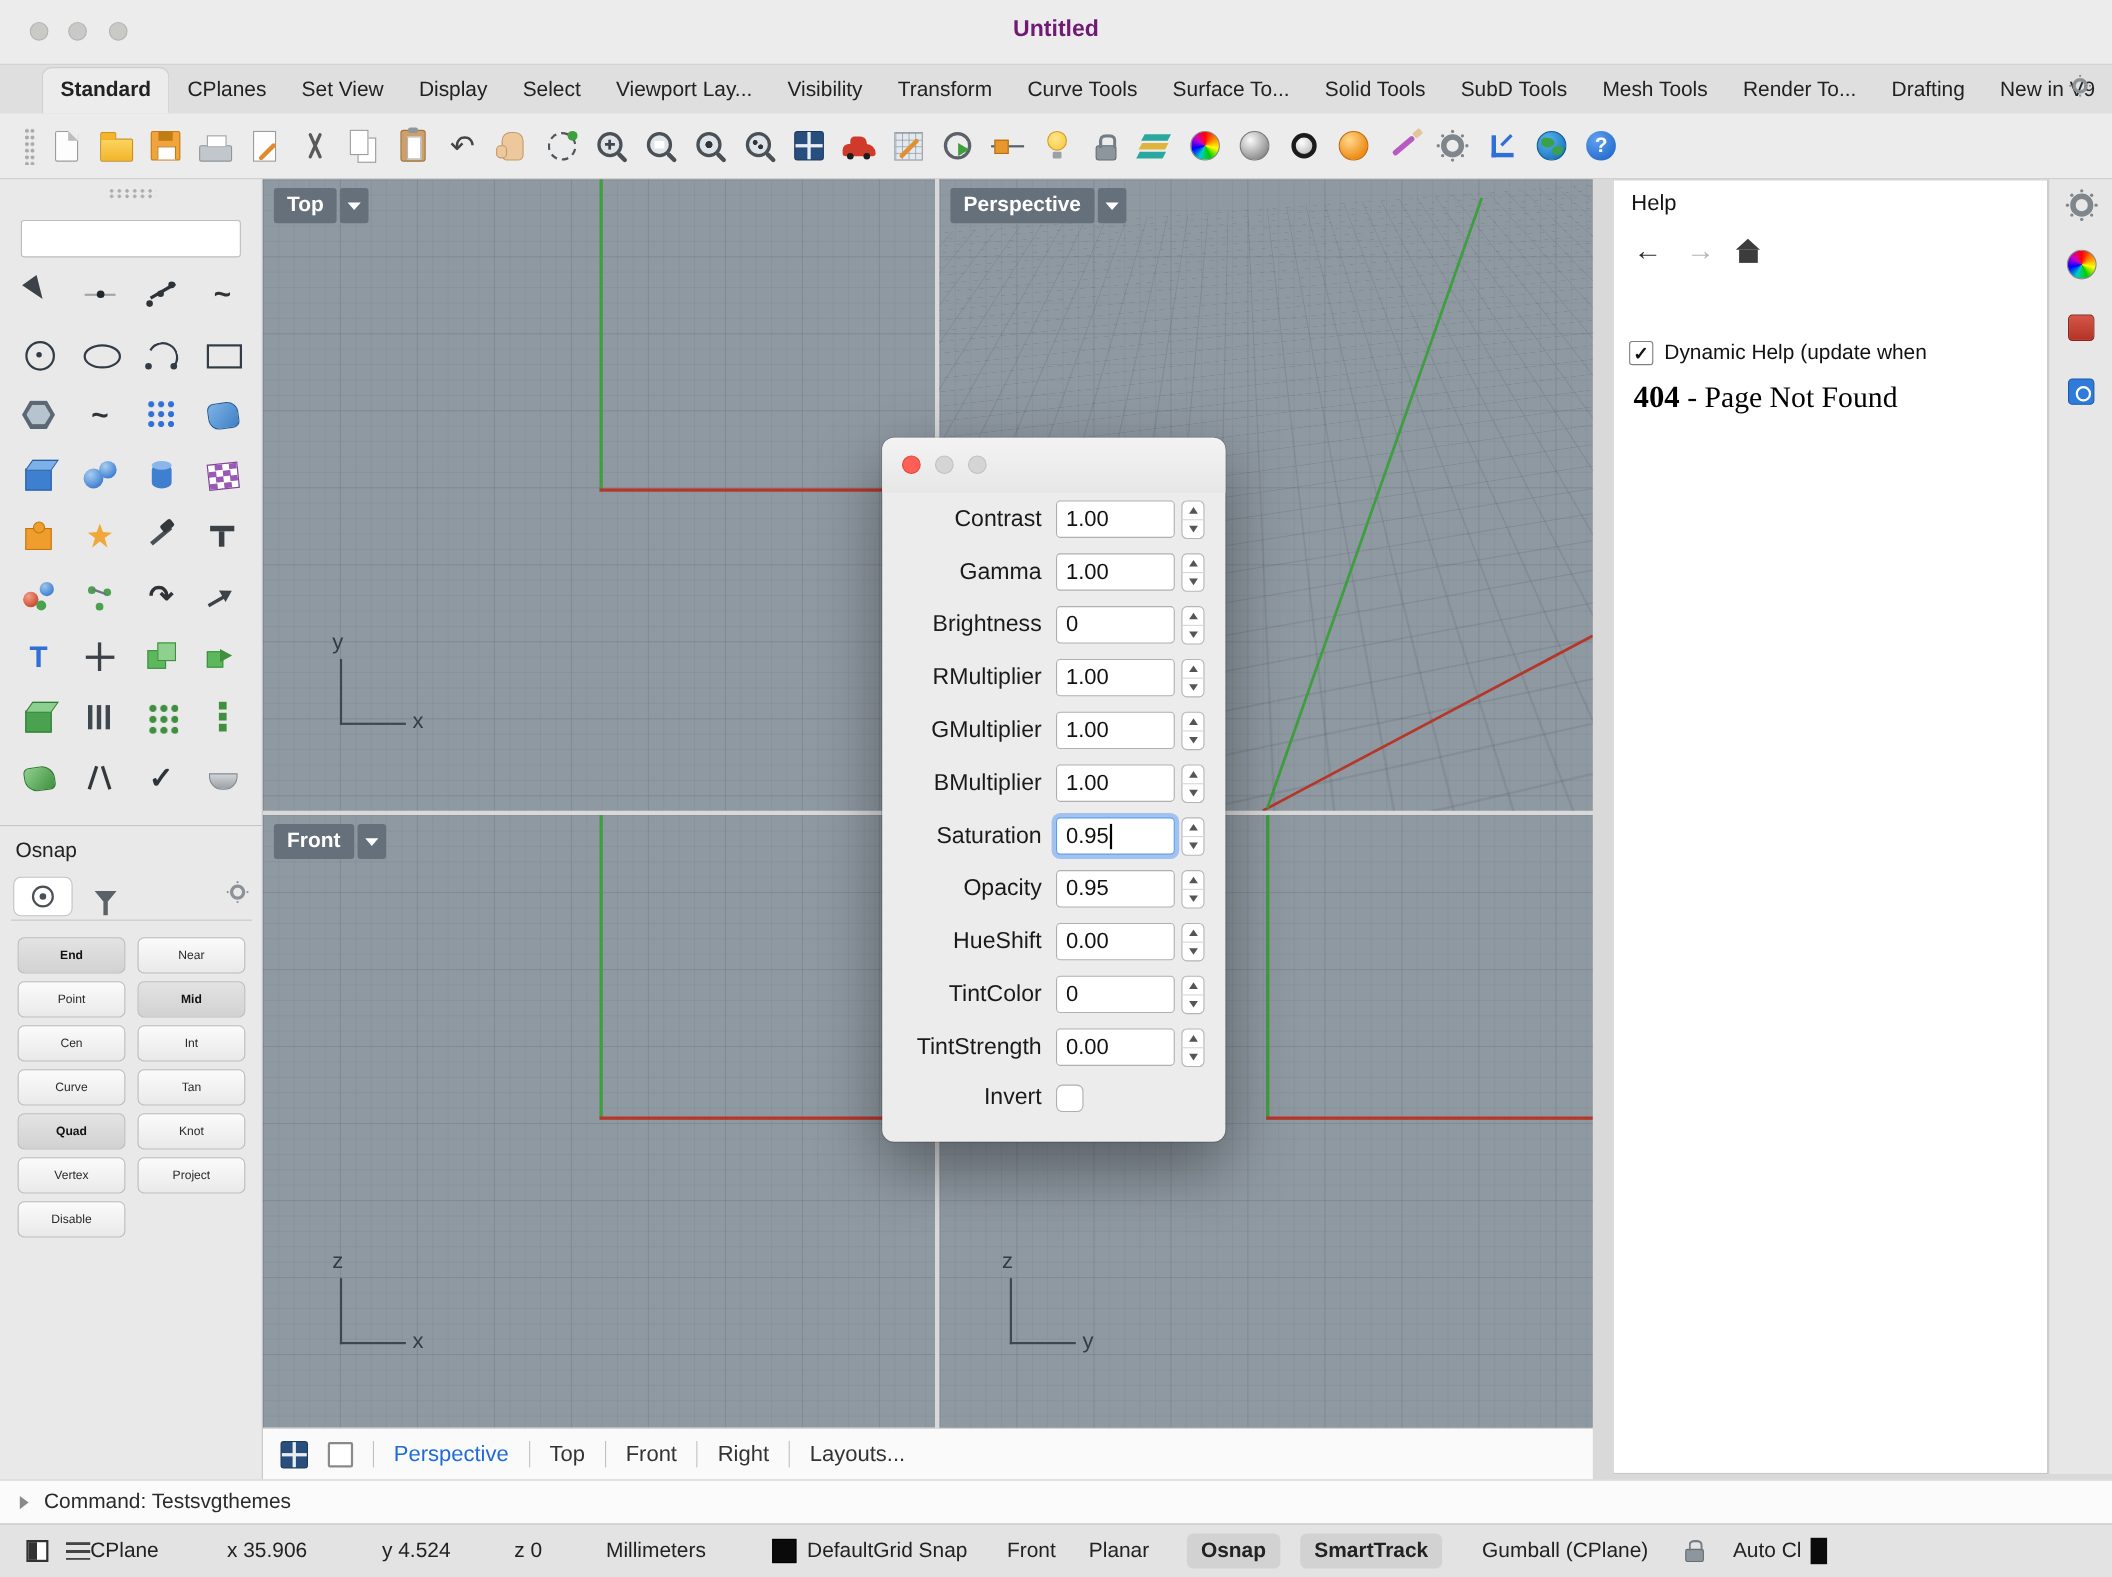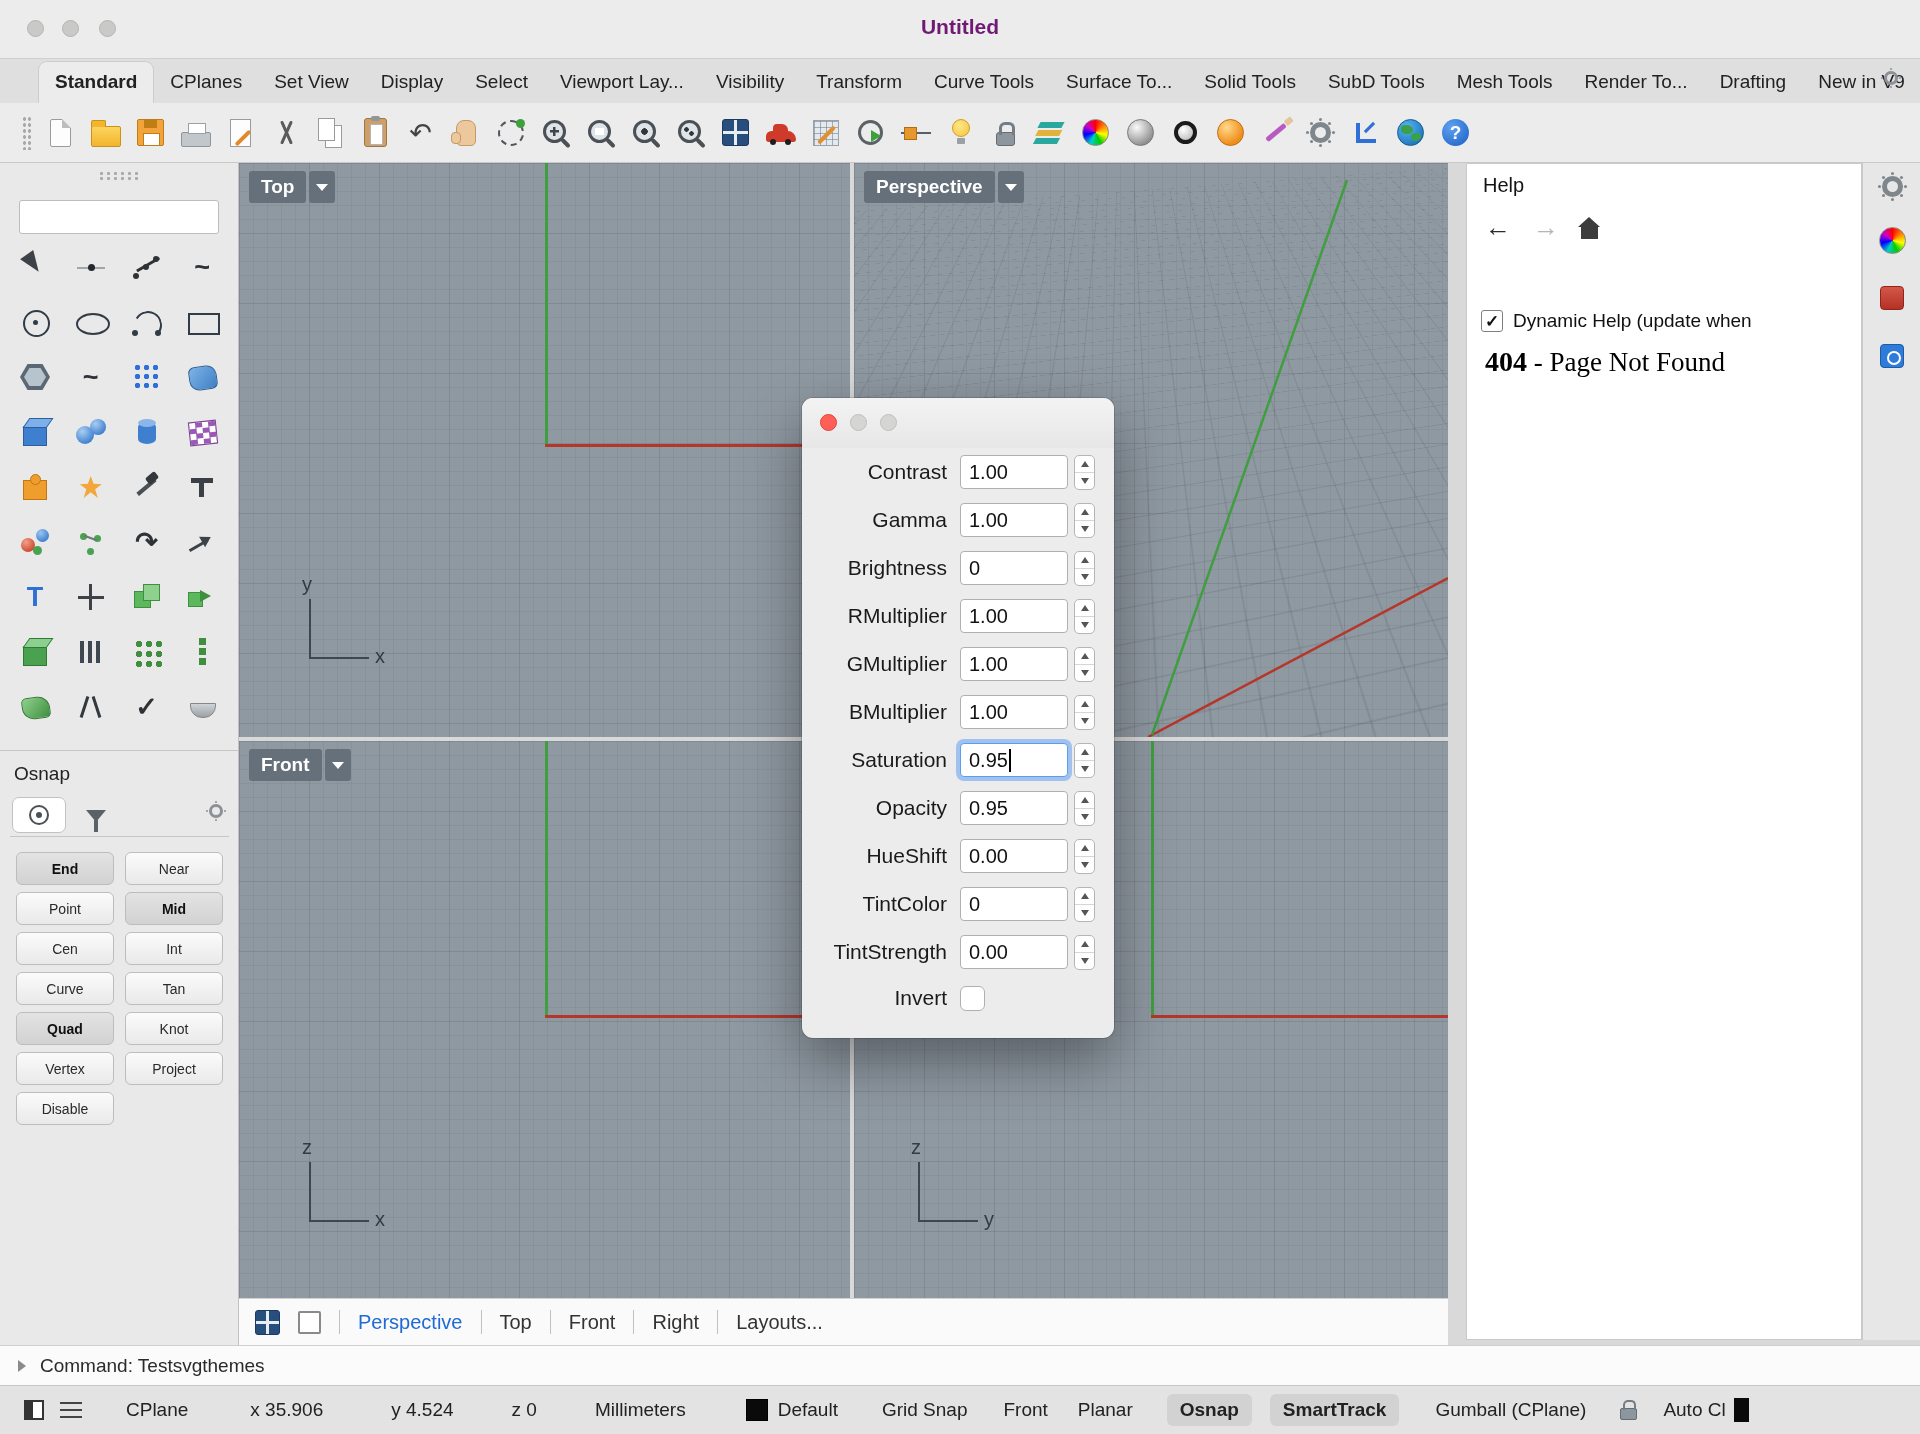--- a/index.html
+++ b/index.html
@@ -157,21 +157,21 @@
   .osnap-title{position:absolute;left:14px;top:600px;font-size:19px;color:#222;}
   .osnap-tabs{position:absolute;left:10px;top:632px;width:219px;height:42px;border-bottom:1px solid #c6c6c6;}
   .snaptab{position:absolute;left:2px;top:2px;width:54px;height:36px;background:#fff;border:1px solid #c2c2c2;border-radius:7px;display:flex;align-items:center;justify-content:center;}
   .snap-ic{position:relative;width:20px;height:20px;border:2.5px solid #4a5056;border-radius:50%;}
   .snap-ic::after{content:"";position:absolute;left:5px;top:5px;width:6px;height:6px;background:#4a5056;border-radius:50%;}
   .filtertab{position:absolute;left:66px;top:6px;width:40px;height:30px;display:flex;align-items:center;justify-content:center;}
   .funnel{width:0;height:0;border-left:10px solid transparent;border-right:10px solid transparent;border-top:12px solid #5a6167;position:relative;}
   .funnel::after{content:"";position:absolute;left:-2px;top:-2px;width:4px;height:12px;background:#5a6167;}
   .gear-s{position:absolute;right:6px;top:9px;width:14px;height:14px;border:3.5px solid #8b9197;border-radius:50%;box-shadow:0 -9px 0 -6px #8b9197,0 9px 0 -6px #8b9197,9px 0 0 -6px #8b9197,-9px 0 0 -6px #8b9197;}
   .osnap-grid{position:absolute;left:16px;top:689px;width:207px;display:grid;grid-template-columns:1fr 1fr;column-gap:11px;row-gap:7px;}
-  .osbtn{height:33px;background:linear-gradient(#fbfbfb,#e9e9e9);border:1px solid #bdbdbd;border-radius:6px;font-size:14px;color:#2a2a2a;display:flex;align-items:center;justify-content:center;}
+  .osbtn{height:33px;background:linear-gradient(#fbfbfb,#e9e9e9);border:1px solid #bdbdbd;border-radius:6px;font-size:11px;color:#2a2a2a;display:flex;align-items:center;justify-content:center;}
   .osbtn.active{background:linear-gradient(#e3e3e3,#d2d2d2);font-weight:bold;color:#111;}
 
   
   .viewarea{position:absolute;left:239px;top:163px;width:1209px;height:1135px;background:#d9d9d9;}
   .pane{position:absolute;background-color:#8f99a2;overflow:hidden;
     background-image:
       linear-gradient(rgba(0,0,0,0.06) 1px,transparent 1px),
       linear-gradient(90deg,rgba(0,0,0,0.06) 1px,transparent 1px),
       linear-gradient(rgba(0,0,0,0.045) 1px,transparent 1px),
       linear-gradient(90deg,rgba(0,0,0,0.045) 1px,transparent 1px);
@@ -250,21 +250,21 @@
   .rs-blue{width:24px;height:24px;background:#2f7bd9;border-radius:4px;border:1px solid #1d5aa8;position:relative;}
   .rs-blue::after{content:"";position:absolute;left:6px;top:6px;width:10px;height:10px;border:2.5px solid #fff;border-radius:50%;}
 
   
   .cmdrow{position:absolute;left:0;top:1345px;width:1920px;height:40px;background:#fbfbfb;border-top:1px solid #cfcfcf;display:flex;align-items:center;}
   .cmd-chevron{width:0;height:0;border-top:6px solid transparent;border-bottom:6px solid transparent;border-left:8px solid #8a8a8a;margin:0 14px 0 18px;}
   .cmd-text{font-size:19px;color:#2b2b2b;}
   .statusbar{position:absolute;left:0;top:1385px;width:1920px;height:49px;background:#e3e3e3;border-top:1px solid #c6c6c6;display:flex;align-items:center;font-size:19px;color:#222;white-space:nowrap;overflow:hidden;}
   .sb-ic1{width:20px;height:20px;border:2px solid #333;background:linear-gradient(90deg,#333 0 45%,#fff 45%);margin-left:24px;}
   .sb-ic2{width:22px;height:16px;margin-left:16px;background:repeating-linear-gradient(#444 0 2.5px,transparent 2.5px 7px);}
-  .sb-item{margin-left:44px;}
+  .sb-item{}
   .sb-swatch{width:22px;height:22px;background:#0a0a0a;border:1px solid #000;margin-left:60px;}
   .sb-layer{margin-left:10px;}
   .pill{background:#d2d2d2;border-radius:6px;padding:5px 13px;}
   .sb-osnap{font-weight:600;margin-left:34px;}
   .sb-strack{font-weight:bold;margin-left:18px;}
   .sb-lock{position:relative;width:17px;height:12px;background:#8d959d;border:1px solid #646c74;border-radius:2px;margin-left:34px;margin-top:8px;}
   .sb-lock::before{content:"";position:absolute;left:2px;top:-9px;width:9px;height:8px;border:2.5px solid #747c84;border-bottom:none;border-radius:5px 5px 0 0;}
   .sb-cursorbox{width:15px;height:24px;background:#0a0a0a;margin-left:8px;}
 </style>
 </head>

